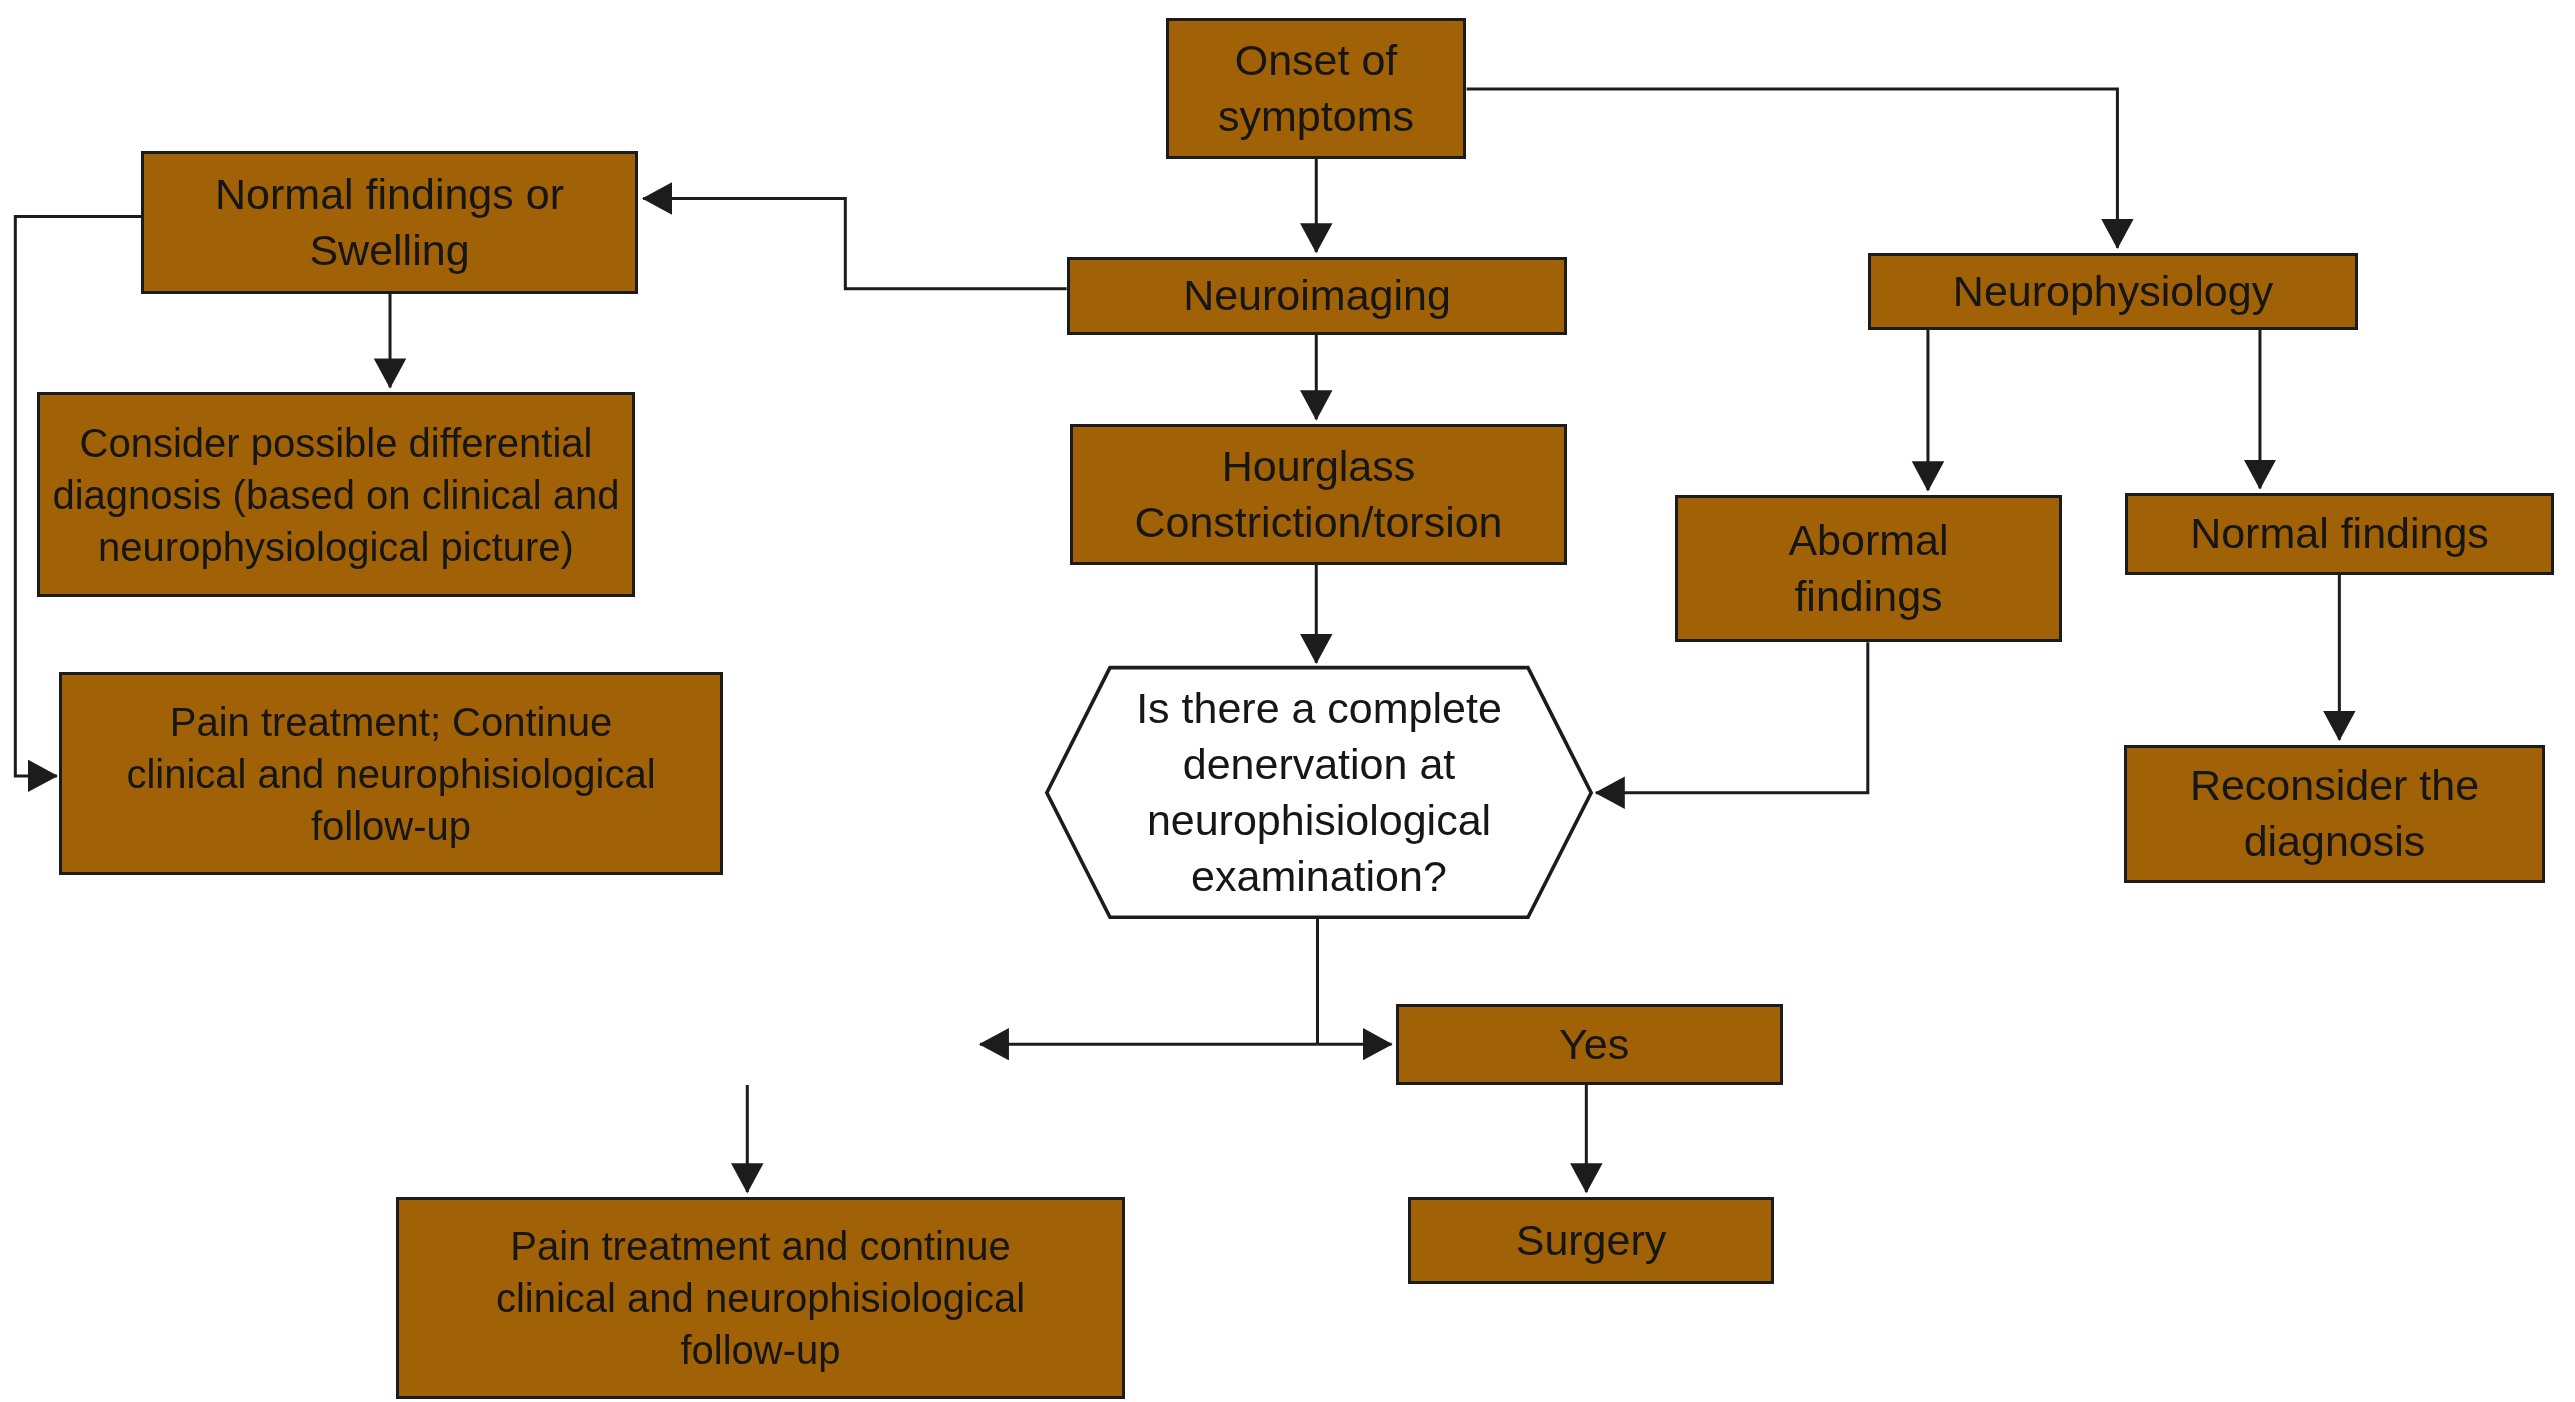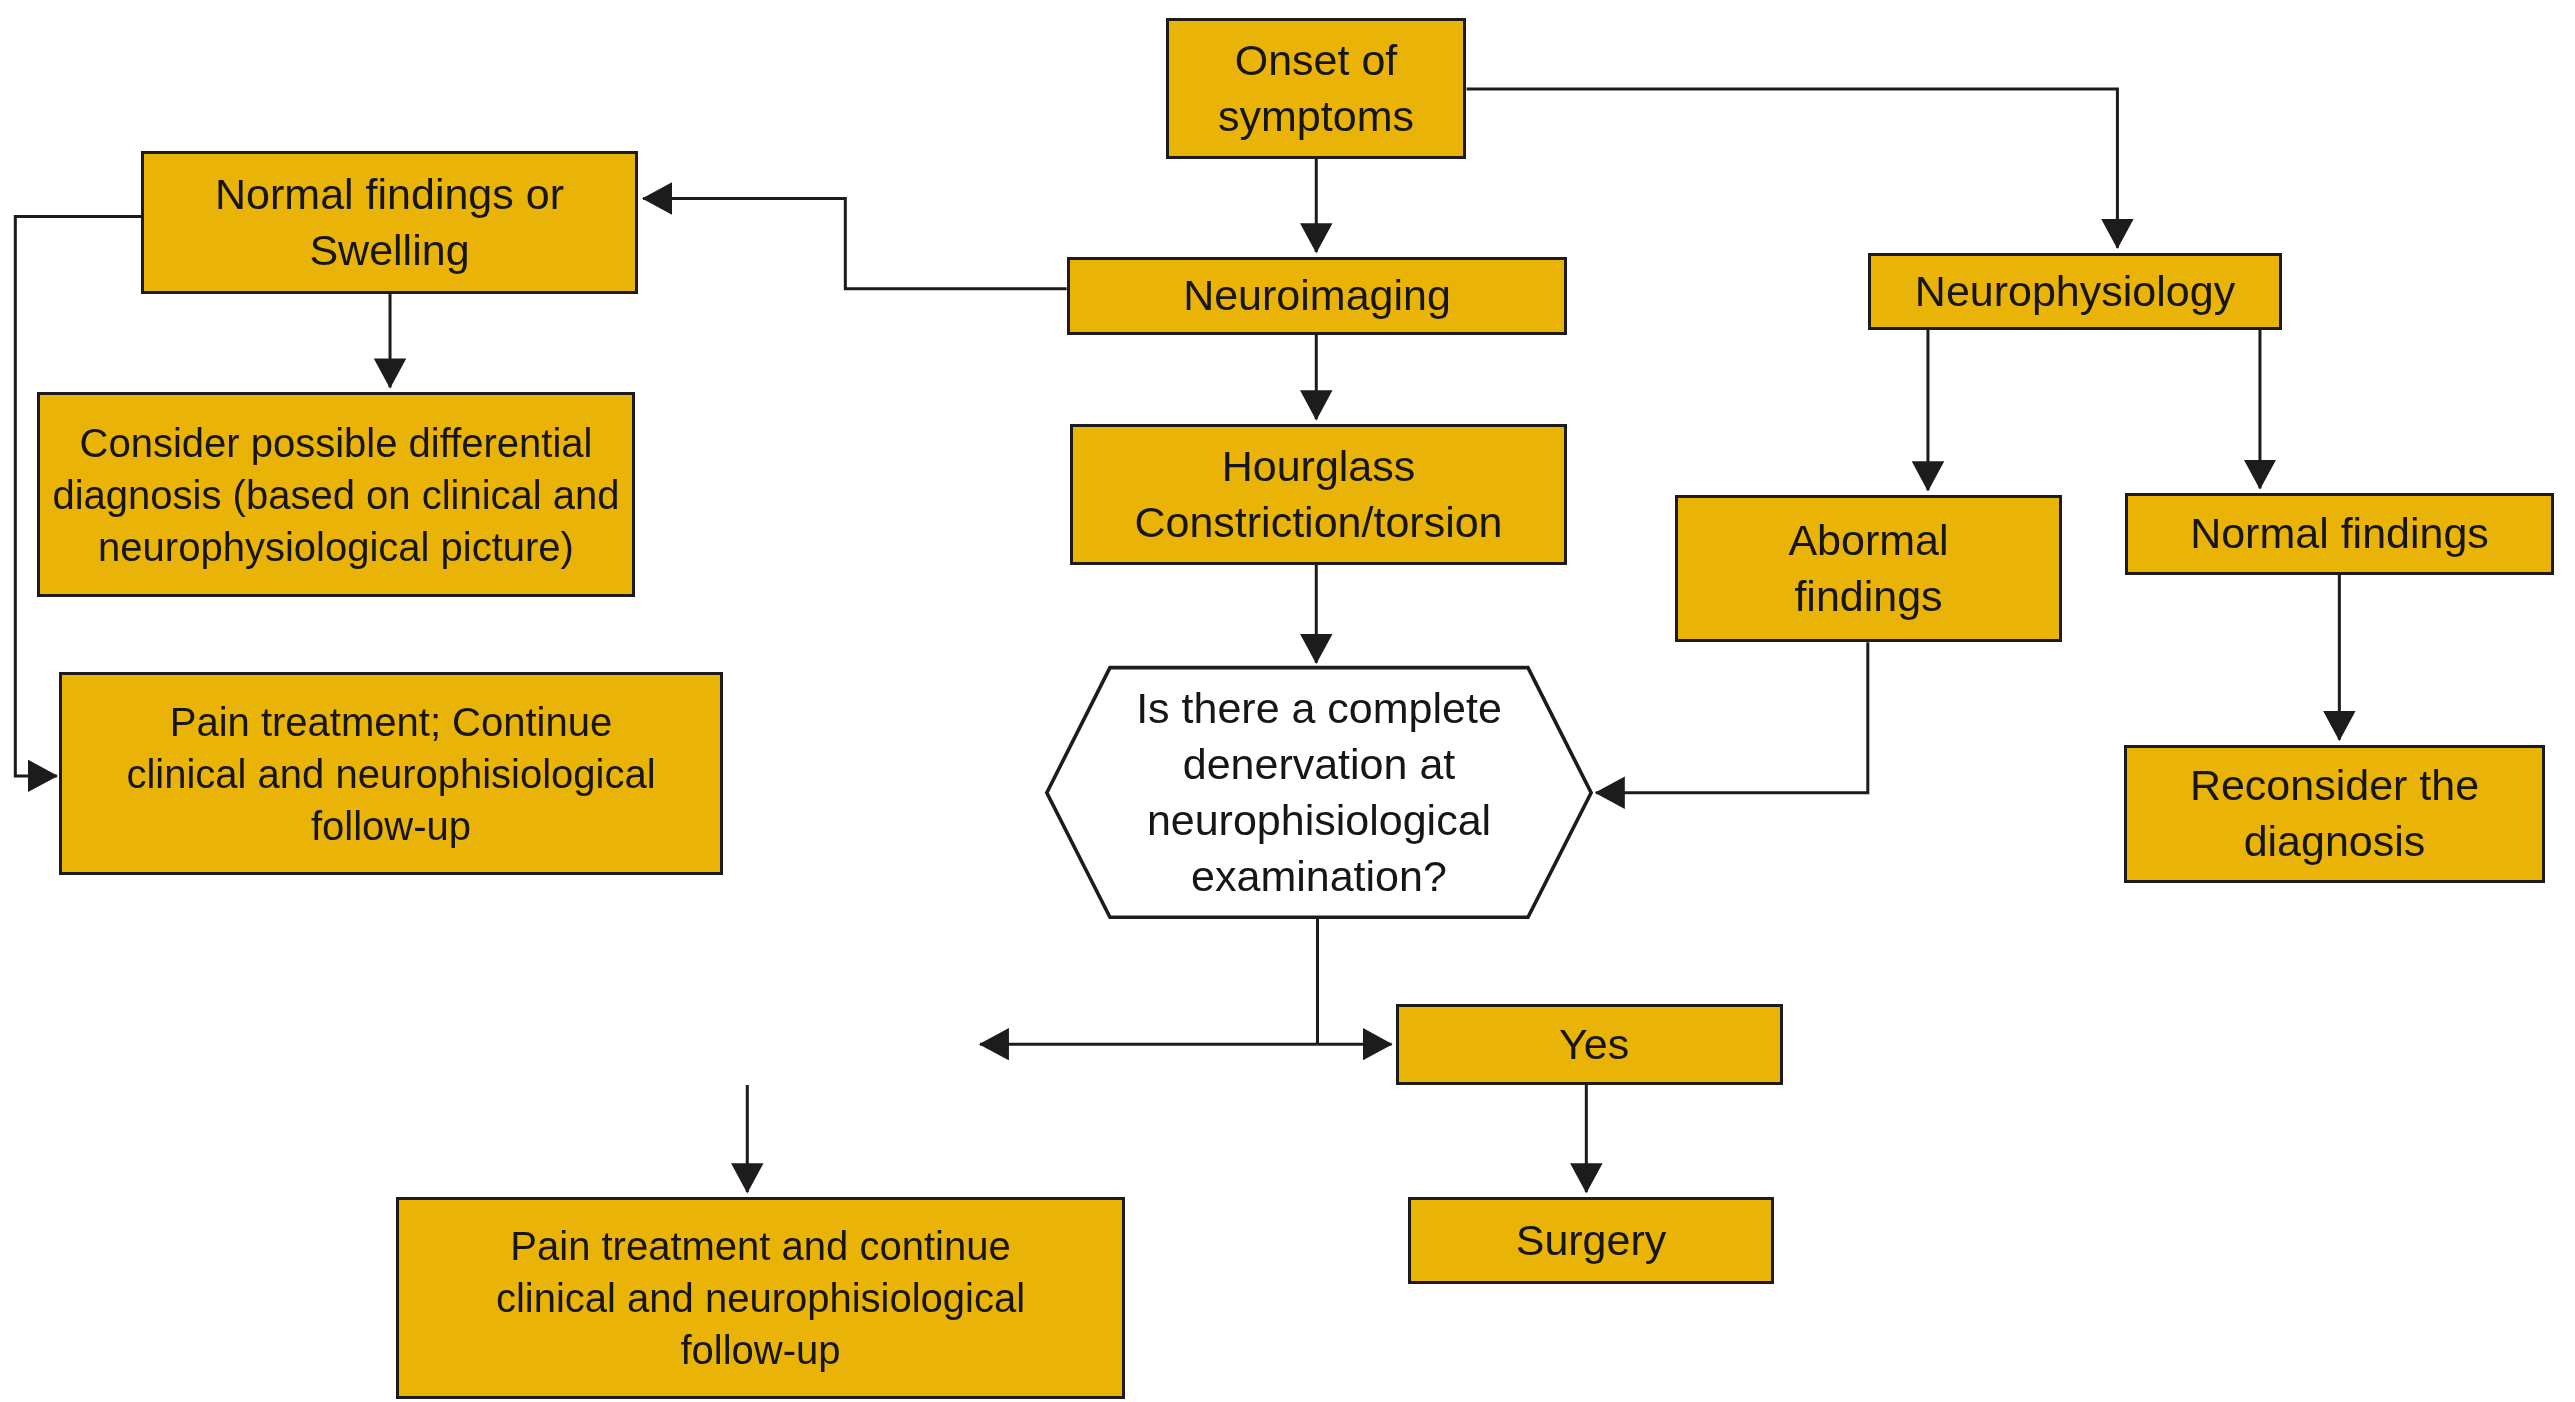--- a/index.html
+++ b/index.html
@@ -29,21 +29,21 @@
     stroke-width: 5;
   }
   .shape-outline {
     fill: #ffffff;
     stroke: #1c1c1c;
     stroke-width: 6;
   }
   .node {
     position: absolute;
     box-sizing: border-box;
-    background: #eab308;
+    background: #a16207;
     border: 3px solid #1c1c1c;
     display: flex;
     align-items: center;
     justify-content: center;
     text-align: center;
     font-size: 43px;
     line-height: 1.3;
     white-space: pre-line;
     z-index: 2;
     padding: 2.4px 10.8px;
@@ -61,21 +61,21 @@
     font-size: 43px;
     line-height: 1.3;
     white-space: pre-line;
     z-index: 3;
     background: transparent;
   }
   
   #node-onset        { left:1166px; top:18px;   width:300px;  height:141px; }
   #node-nfos         { left:141px;  top:134px;  width:497px;  height:143px;margin-top:17px; }
   #node-neuroimaging { left:1067px; top:257px;  width:500px;  height:78px; }
-  #node-neurophys    { left:1868px; top:253px;  width:414px;  height:77px; }
+  #node-neurophys    { left:1868px; top:253px;  width:490px;  height:77px; }
   #node-consider     { left:37px;   top:392px;  width:598px; height:205px; }
   #node-hourglass    { left:1070px; top:424px;  width:497px;  height:141px; }
   #node-abormal      { left:1675px; top:495px;  width:387px;  height:147px; }
   #node-normalfind   { left:2125px; top:493px;  width:429px;  height:82px; }
   #node-painleft     { left:59px;  top:672px; width:664px; height:203px; }
   #node-hexagon      { left:1059px; top:674px; width:520px;  height:238px; }
   #node-reconsider   { left:2124px; top:745px; width:421px;  height:138px; }
   #node-no           { left:520px;  top:1004px; width:455px;  height:81px; }
   #node-yes          { left:1396px; top:1004px; width:387px;  height:81px;padding-left:20px; }
   #node-painbottom   { left:396px;  top:1197px; width:729px; height:202px; }

